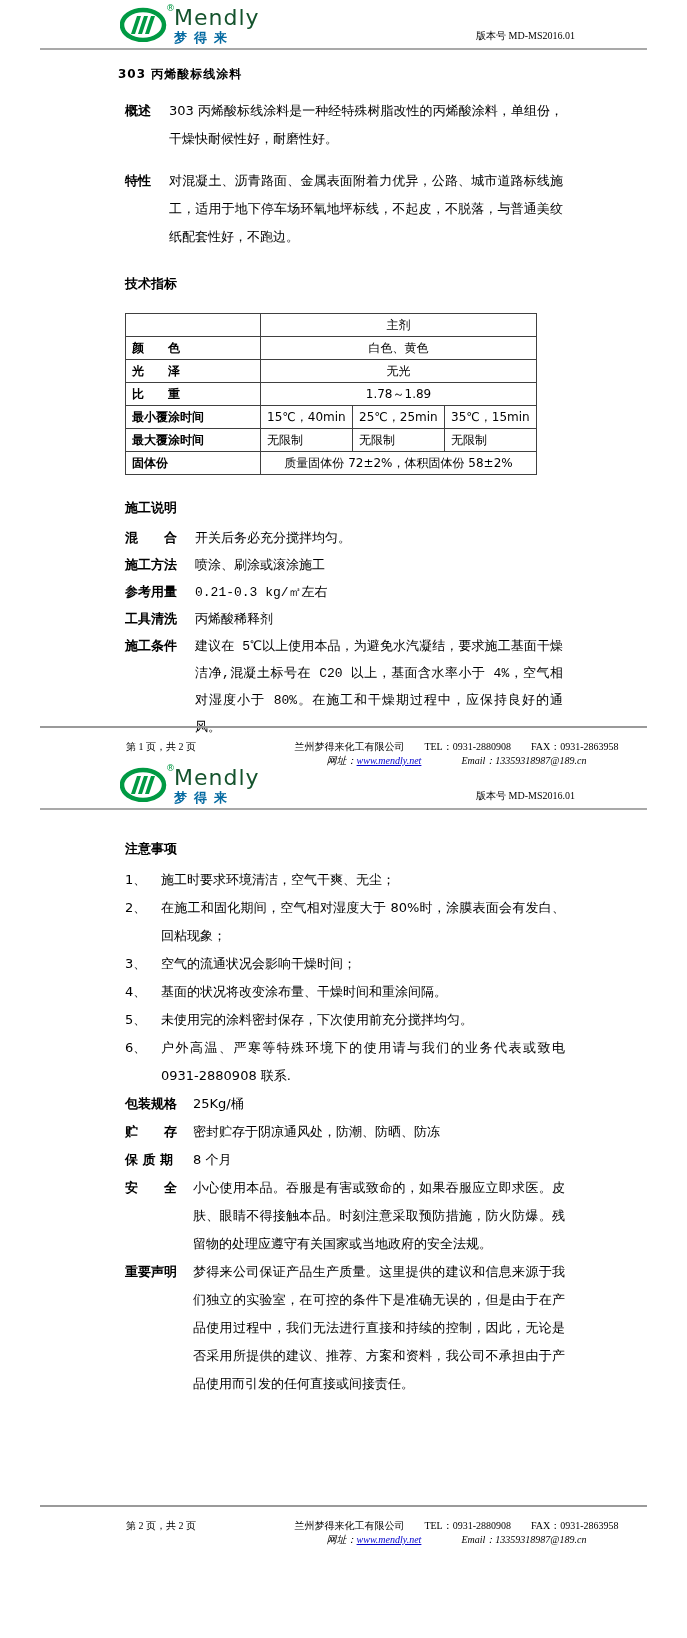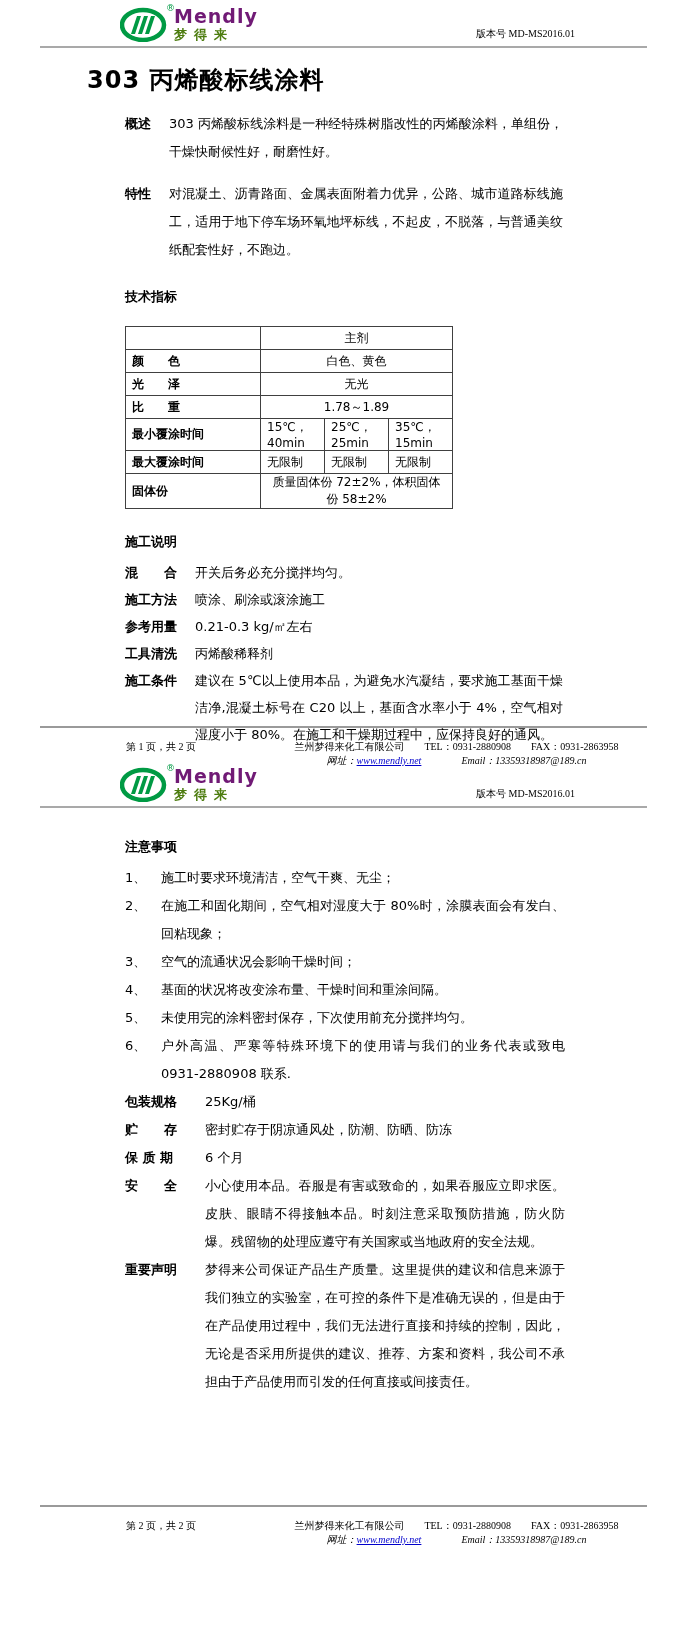--- a/index.html
+++ b/index.html
@@ -10,60 +10,60 @@
   .page { position:relative; }
   #page1 { height:760px; }
   #page2 { height:878px; }
 
   
   .hdr { display:flex; justify-content:space-between; align-items:flex-end;
          padding:6px 112px 0 120px; }
   .logo-block { display:flex; align-items:flex-start; position:relative; }
   .logo-mark { display:block; }
   .logo-text { margin-left:4px; line-height:1; padding-top:1px; }
-  .logo-name { color:#701a75; font-weight:bold; font-size:19px; letter-spacing:1px;
+  .logo-name { color:#14532d; font-weight:normal; font-size:22px; letter-spacing:1px;
                font-family:"DejaVu Sans", sans-serif; }
-  .logo-cn { color:#4d7c0f; font-weight:bold; font-size:13px; letter-spacing:7px;
+  .logo-cn { color:#0369a1; font-weight:bold; font-size:13px; letter-spacing:7px;
              margin-top:2px; }
   .reg { position:absolute; top:-3px; left:46px; font-size:9px; color:#009A44; }
   .version { font-size:10px; padding-bottom:1px; font-family:"Liberation Serif", serif; }
 
   .rule { border:none; border-top:2px solid #a9a9a9; margin:4px 40px 0 40px; height:0; }
 
-  .title { margin:16px 0 0 87px; font-size:24px; font-weight:bold; letter-spacing:1px; }
+  .title { margin:16px 0 0 118px; font-size:12px; font-weight:bold; letter-spacing:1px; }
 
   
   .para { display:flex; margin:14px 0 0 125px; width:438px; font-size:13px; line-height:28px; }
   .para .lab { font-weight:bold; flex:none; width:34px; }
   .para .txt { flex:1; margin-left:10px; text-align:justify; }
 
   .sec-heading { margin:24px 0 0 125px; font-size:13px; font-weight:bold; }
 
   
-  table.tech { margin:20px 0 0 125px; border-collapse:collapse; width:328px;
+  table.tech { margin:20px 0 0 125px; border-collapse:collapse; width:412px;
                font-size:12px; table-layout:fixed; }
   table.tech td { border:1px solid #404040; height:22px; padding:0 6px; overflow:hidden; }
   td.tlabel { width:122px; font-weight:bold; white-space:pre; }
   td.tctr { text-align:center; }
   td.tc { width:86px; }
 
   
-  .c-item { display:flex; margin:0 0 0 125px; width:438px; font-size:13px; line-height:27px; }
+  .c-item { display:flex; margin:0 0 0 125px; width:438px; font-size:13px; line-height:27px;font-family:Liberation Mono, monospace; }
   .c-item.first { margin-top:8px; }
   .c-lab { flex:none; width:64px; font-weight:bold; white-space:pre; }
   .c-txt { flex:1; margin-left:6px; text-align:justify; }
 
   
   .note { display:flex; margin:0 0 0 125px; width:440px; font-size:13px; line-height:28px; }
   .note-num { flex:none; width:36px; }
   .note-txt { flex:1; text-align:justify; }
 
   .i-item { display:flex; margin:0 0 0 125px; width:440px; font-size:13px; line-height:28px;justify-content:flex-end; }
   .i-lab { flex:none; width:64px; font-weight:bold; white-space:pre; }
-  .i-txt { flex:1; margin-left:16px; text-align:justify; }
+  .i-txt { flex:1; margin-left:4px; text-align:justify; }
 
   
   .footer { position:absolute; left:40px; right:40px; border-top:2px solid #9a9a9a;
             padding-top:12px; display:flex; font-size:10px;
             font-family:"Liberation Serif", serif; }
   #page1 .footer { top:726px; }
   #page2 .footer { top:745px; }
   .f-pageinfo { flex:none; margin-left:86px; width:140px; line-height:14px; }
   .f-block { flex:1; text-align:center; }
   .f-line { display:flex; justify-content:center; gap:20px; line-height:14px; }
@@ -235,21 +235,21 @@
   <div class="i-item">
     <span class="i-lab">包装规格</span>
     <span class="i-txt">25Kg/桶</span>
   </div>
   <div class="i-item">
     <span class="i-lab">贮　　存</span>
     <span class="i-txt">密封贮存于阴凉通风处，防潮、防晒、防冻</span>
   </div>
   <div class="i-item">
     <span class="i-lab">保 质 期</span>
-    <span class="i-txt">6 个月</span>
+    <span class="i-txt">8 个月</span>
   </div>
   <div class="i-item">
     <span class="i-lab">安　　全</span>
     <span class="i-txt">小心使用本品。吞服是有害或致命的，如果吞服应立即求医。皮肤、眼睛不得接触本品。时刻注意采取预防措施，防火防爆。残留物的处理应遵守有关国家或当地政府的安全法规。</span>
   </div>
   <div class="i-item">
     <span class="i-lab">重要声明</span>
     <span class="i-txt">梦得来公司保证产品生产质量。这里提供的建议和信息来源于我们独立的实验室，在可控的条件下是准确无误的，但是由于在产品使用过程中，我们无法进行直接和持续的控制，因此，无论是否采用所提供的建议、推荐、方案和资料，我公司不承担由于产品使用而引发的任何直接或间接责任。</span>
   </div>
 

